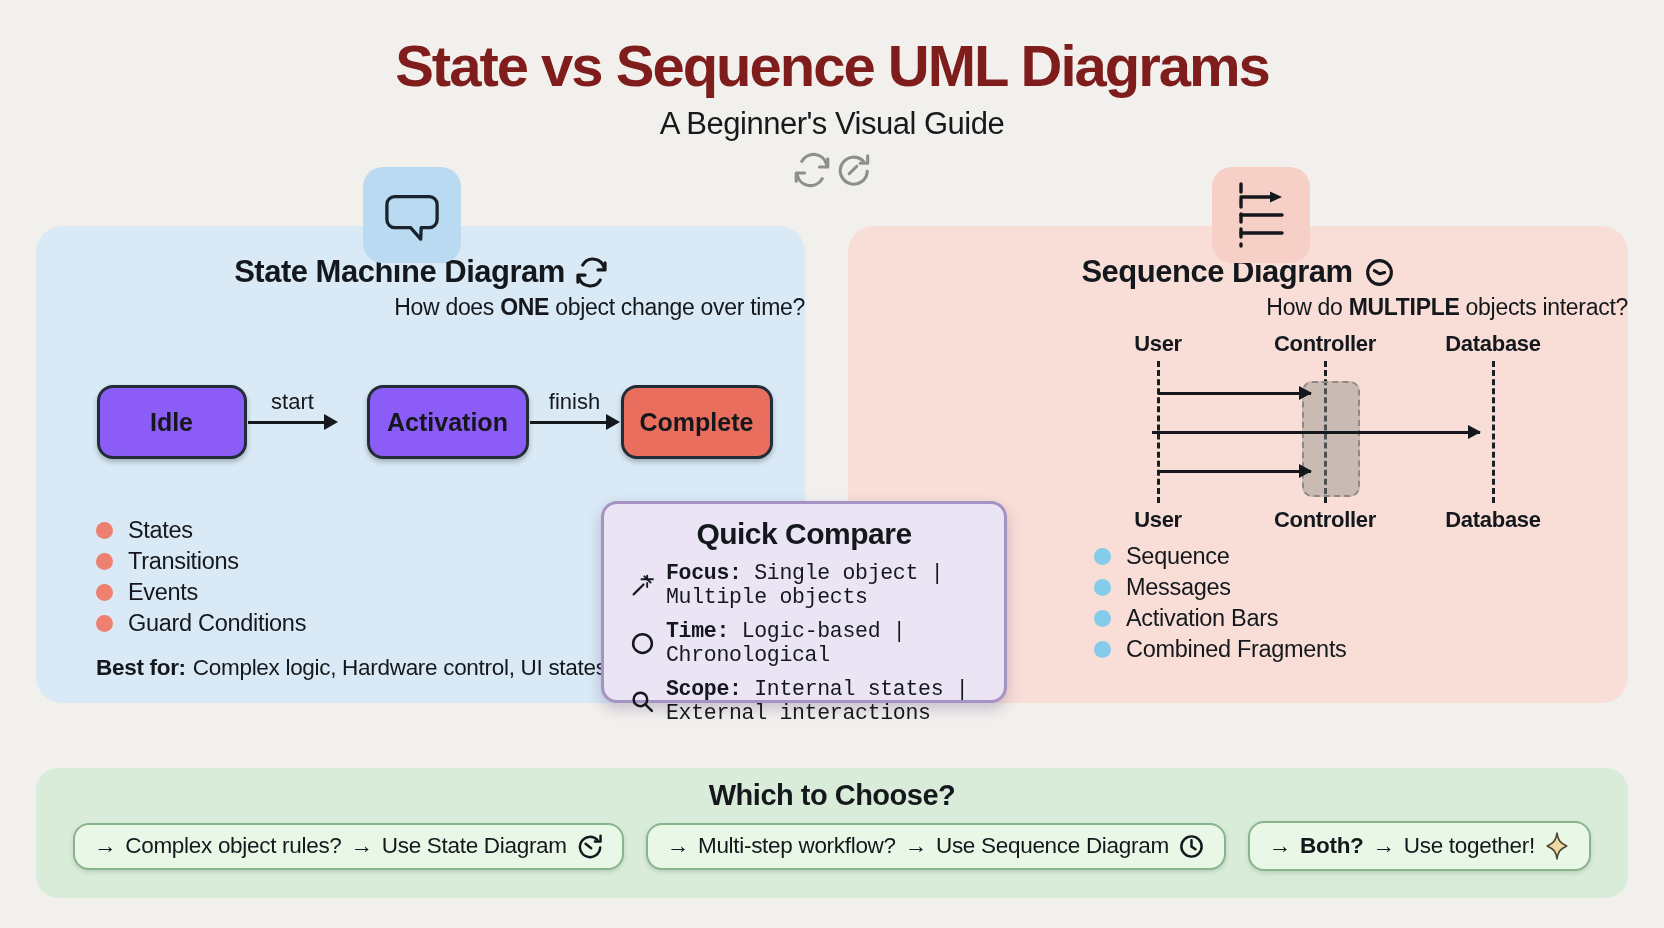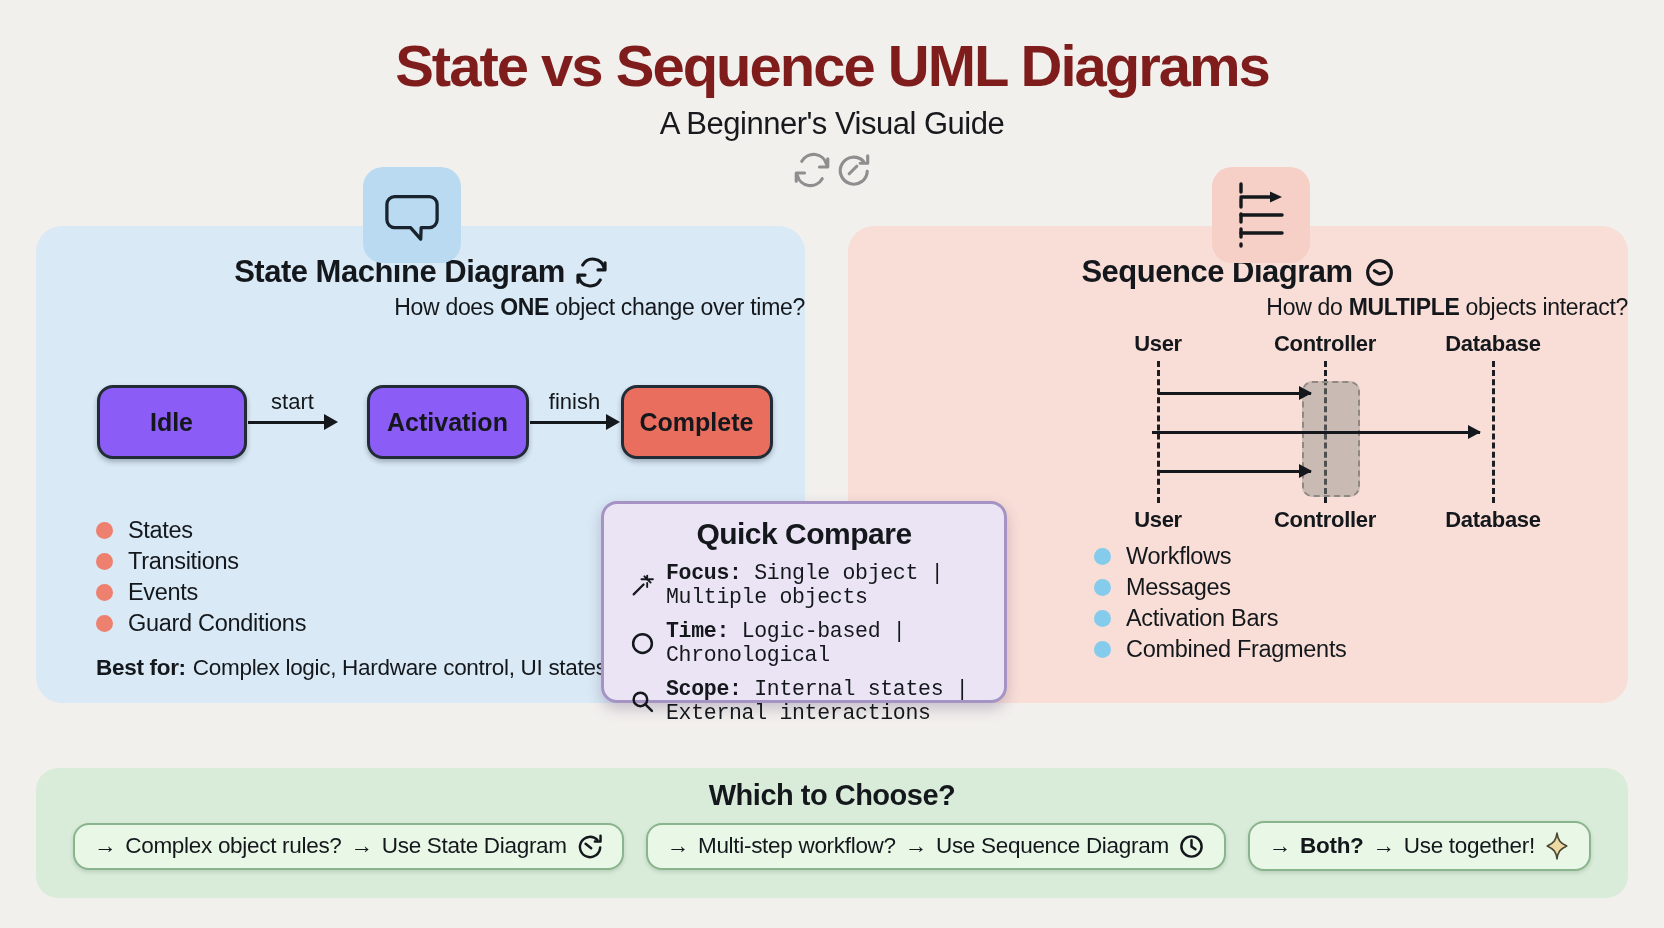--- a/index.html
+++ b/index.html
@@ -223,21 +223,21 @@
     <div class="msg m3"></div>
 
     <span class="ll-label ll-bot" style="left:78px">User</span>
     <span class="ll-label ll-bot" style="left:245px">Controller</span>
     <span class="ll-label ll-bot" style="left:413px">Database</span>
   </div>
 
   <div class="feat">
     <div class="feat-row">
         <span class="dot blue"></span>
-        <span>Workflows</span>
+        <span>Sequence</span>
       </div>
     <div class="feat-row">
         <span class="dot blue"></span>
         <span>Messages</span>
       </div>
     <div class="feat-row">
         <span class="dot blue"></span>
         <span>Activation Bars</span>
       </div>
     <div class="feat-row">

